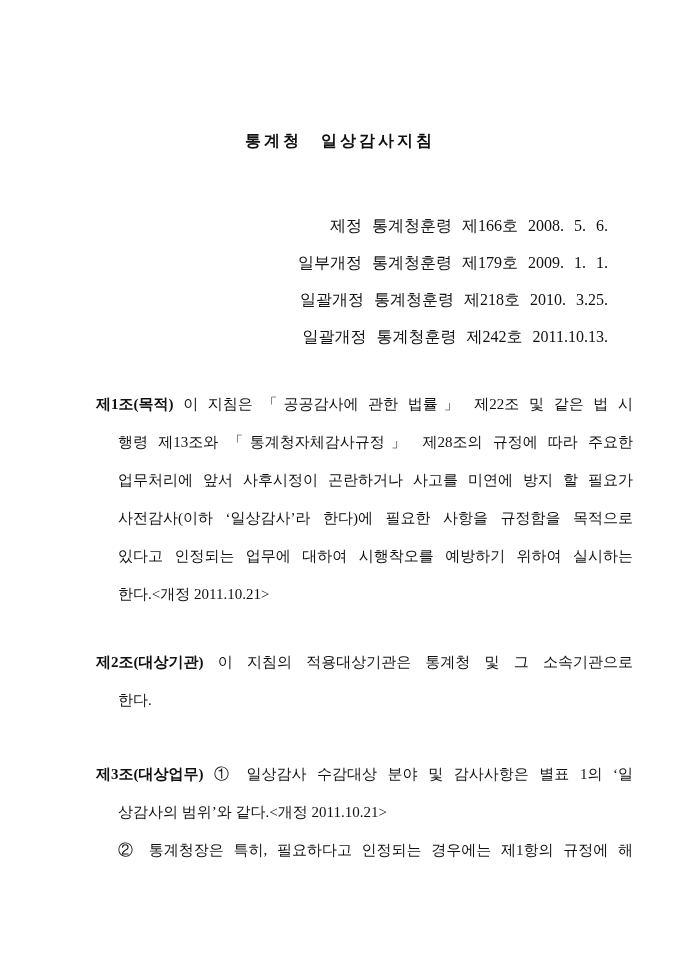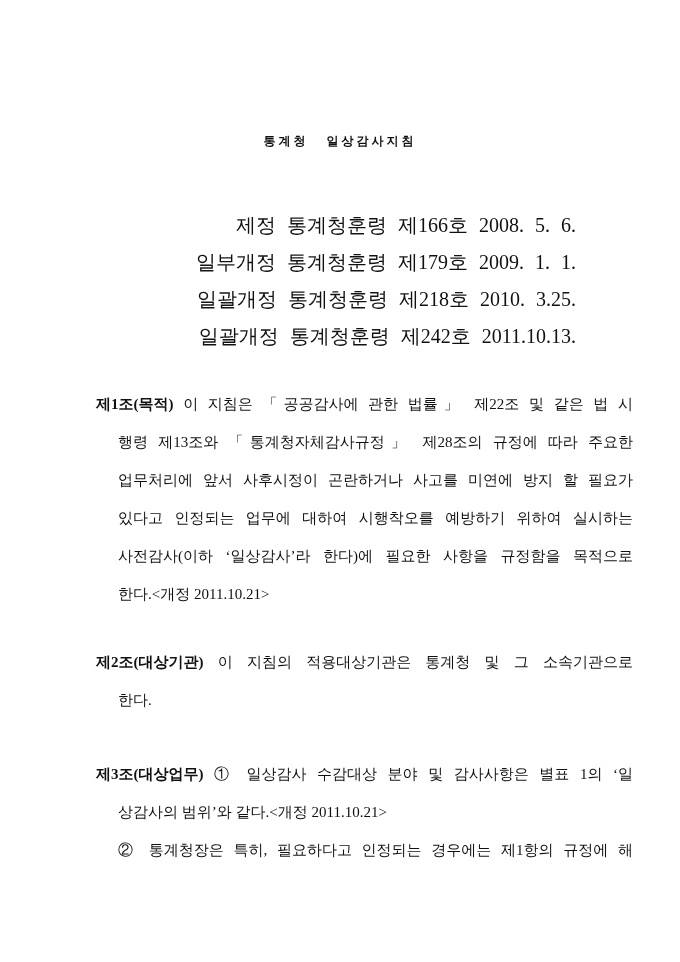--- a/index.html
+++ b/index.html
@@ -7,31 +7,31 @@
     position:relative;
     width:680px; height:962px;
     background:#ffffff;
     color:#111111;
     font-family:"Liberation Serif","DejaVu Serif",serif;
     overflow:hidden;
   }
   .doc-title {
     padding-top:129px;
     text-align:center;
-    font-size:12px;
+    font-size:16px;
     font-weight:bold;
     letter-spacing:3px;
     word-spacing:12px;
     line-height:24px;
   }
   .revisions {
     margin-top:54px;
-    margin-right:104px;
+    margin-right:72px;
     text-align:right;
-    font-size:20px;
+    font-size:16px;
     line-height:37px;
     word-spacing:6px;
   }
   .doc-body {
     margin-left:96px;
     margin-top:30px;
     width:537px;
     font-size:15px;
     line-height:38px;
   }
@@ -55,22 +55,22 @@
     <div class="rev-line">일괄개정 통계청훈령 제218호 2010. 3.25.</div>
     <div class="rev-line">일괄개정 통계청훈령 제242호 2011.10.13.</div>
   </div>
 
   <div class="doc-body">
 
     <div class="article article-1">
       <div class="line fill"><span class="heading">제1조(목적)</span><span> 이 지침은 「공공감사에 관한 법률」 제22조 및 같은 법 시</span></div>
       <div class="line cont fill">행령 제13조와 「통계청자체감사규정」 제28조의 규정에 따라 주요한</div>
       <div class="line cont fill">업무처리에 앞서 사후시정이 곤란하거나 사고를 미연에 방지 할 필요가</div>
+      <div class="line cont fill">사전감사(이하 ‘일상감사’라 한다)에 필요한 사항을 규정함을 목적으로</div>
       <div class="line cont fill">있다고 인정되는 업무에 대하여 시행착오를 예방하기 위하여 실시하는</div>
-      <div class="line cont fill">사전감사(이하 ‘일상감사’라 한다)에 필요한 사항을 규정함을 목적으로</div>
       <div class="line cont">한다.&lt;개정 2011.10.21&gt;</div>
     </div>
 
     <div class="article article-2">
       <div class="line fill"><span class="heading">제2조(대상기관)</span><span> 이 지침의 적용대상기관은 통계청 및 그 소속기관으로</span></div>
       <div class="line cont">한다.</div>
     </div>
 
     <div class="article article-3">
       <div class="line fill"><span class="heading">제3조(대상업무)</span><span> ① 일상감사 수감대상 분야 및 감사사항은 별표 1의 ‘일</span></div>

